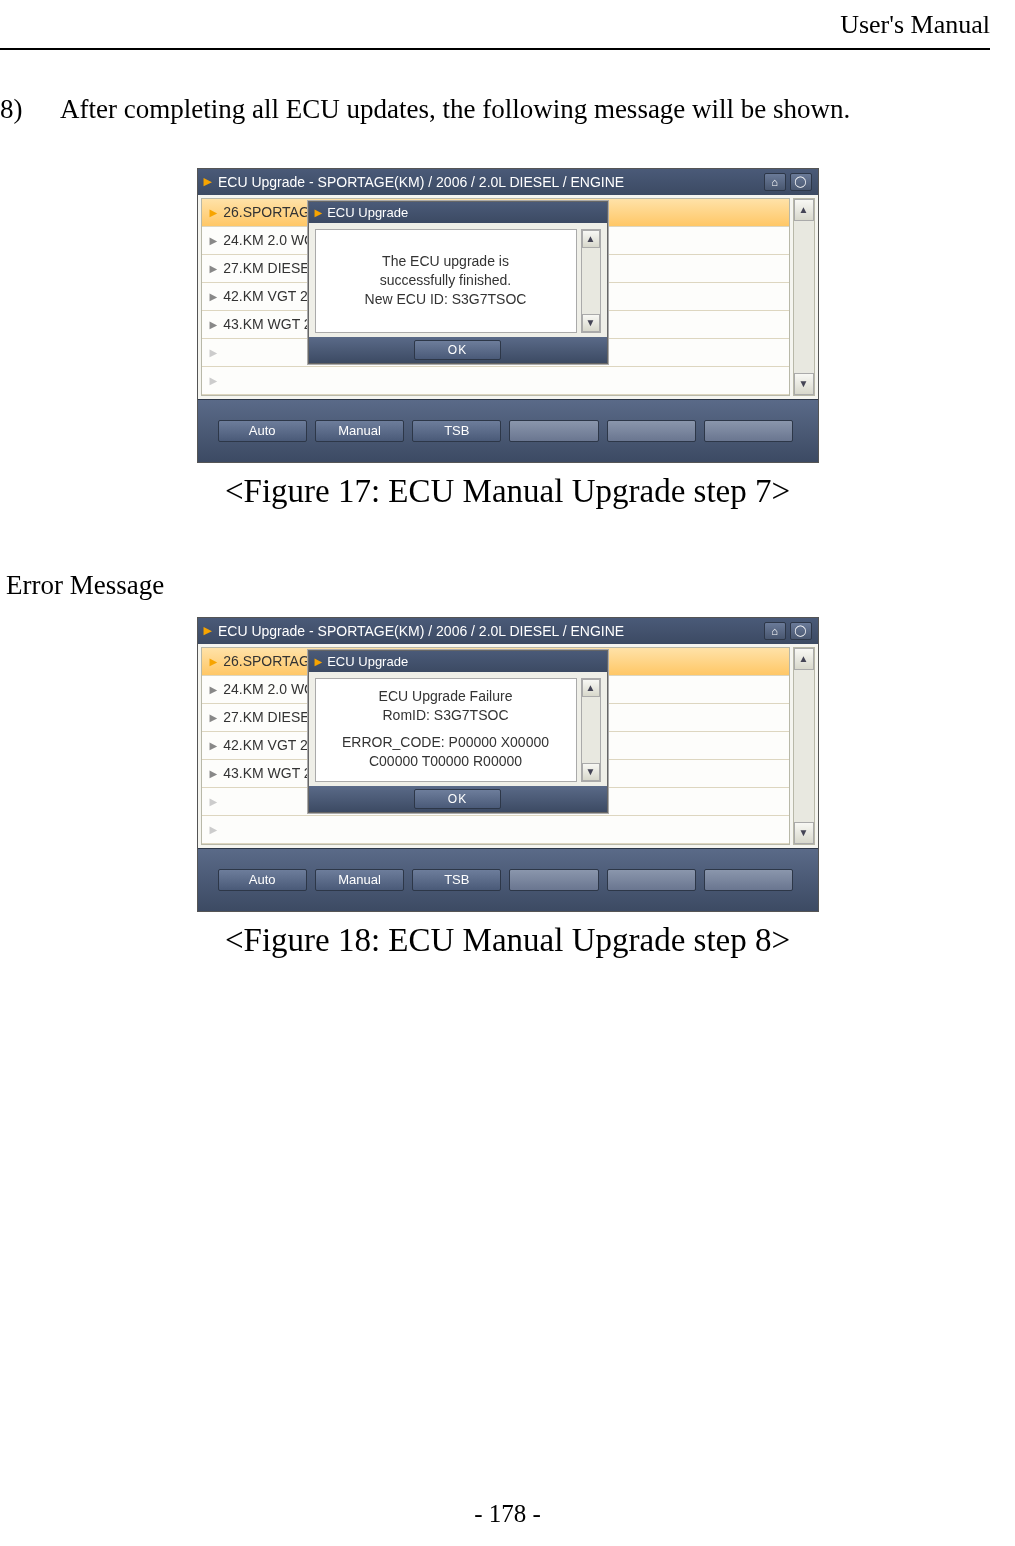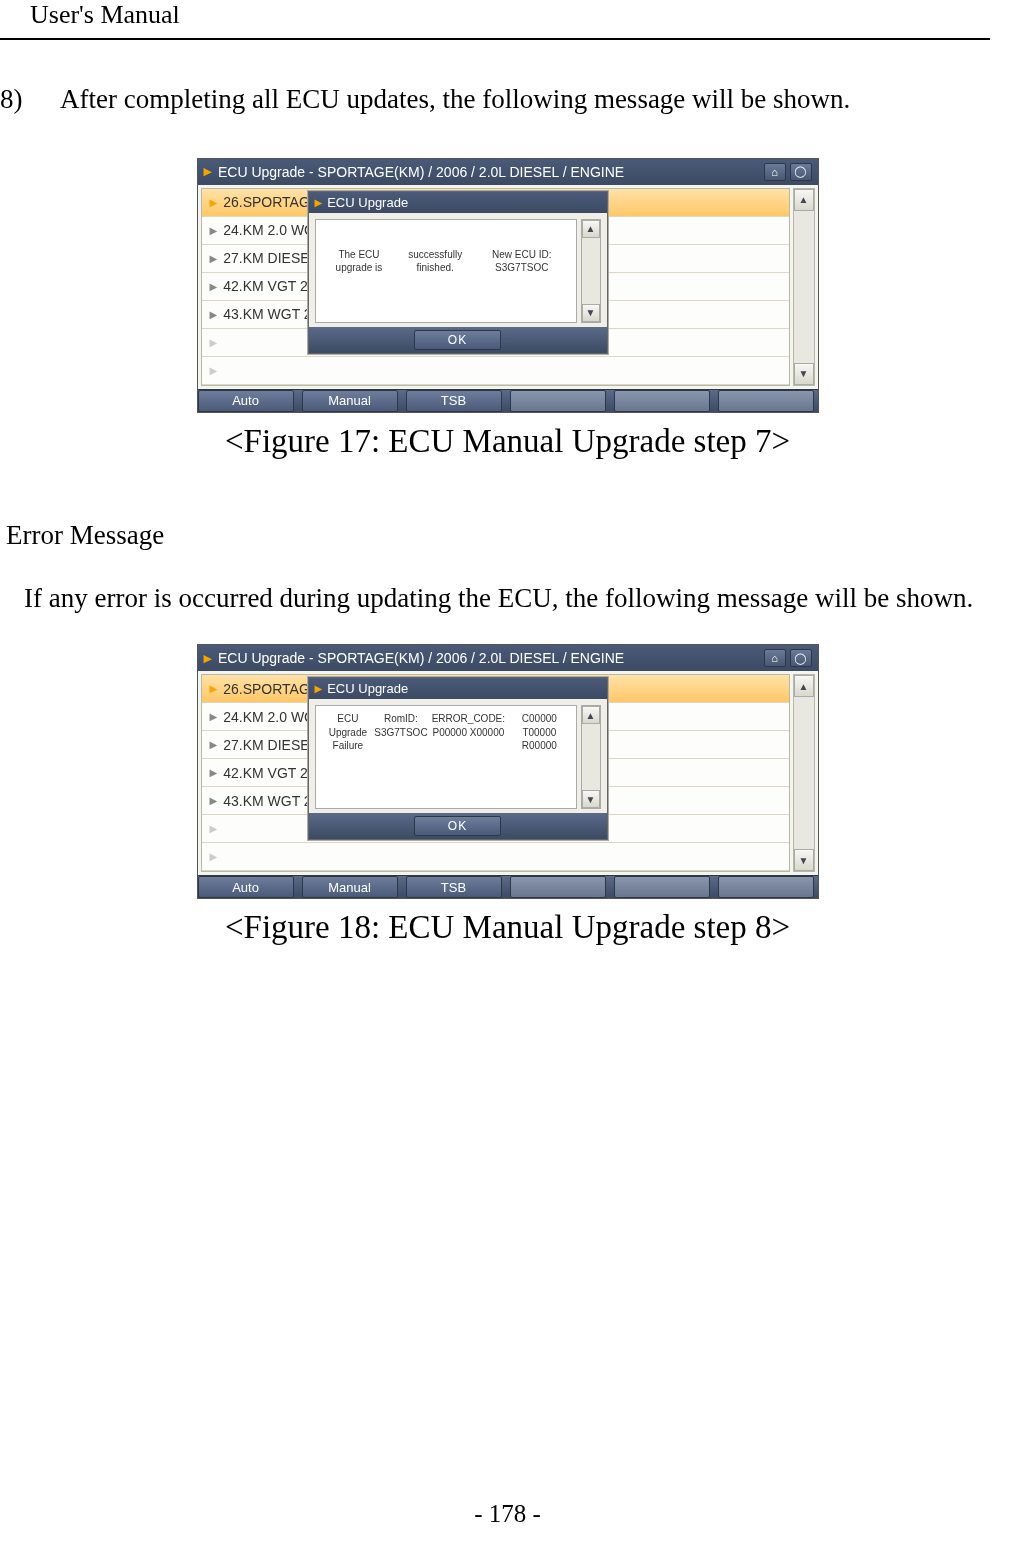--- a/index.html
+++ b/index.html
@@ -5,21 +5,22 @@
   * { box-sizing: border-box; margin: 0; padding: 0; }
   body {
     width: 1015px;
     height: 1546px;
     font-family: "Times New Roman", Batang, serif;
     color: #000;
     background: #fff;
     position: relative;
   }
   .page-header {
-    padding: 0 25px 8px 30px;
+    text-align: right;
+    padding: 10px 25px 8px 30px;
     font-size: 26px;
   }
   .header-rule {
     margin: 0 25px 0 0;
     border: none;
     border-top: 2px solid #000;
   }
   .content {
     padding: 30px 0 0 0;
   }
@@ -134,21 +135,21 @@
     height: 22px;
     background: linear-gradient(#f8f8f4,#d8d8cc);
     border: 1px solid #aaa;
     display: flex; align-items: center; justify-content: center;
     font-size: 10px; color: #445;
   }
   .strack { flex: 1; background: #e8e8e0; }
   .bottombar {
     background: linear-gradient(#5a6a88, #3c4a63);
     display: flex;
-    padding: 0;
+    padding: 20px;
     gap: 4px;
     border-top: 1px solid #2d3748;
   }
   .bbtn {
     width: 98px;
     height: 22px;
     border: 1px solid #2d3748;
     background: linear-gradient(#6d7d9b,#4a5a78);
     color: #fff;
     font-size: 13px;
@@ -181,26 +182,26 @@
   .dlg-body {
     display: flex;
     padding: 6px 6px 4px 6px;
     gap: 4px;
   }
   .dlg-textbox {
     flex: 1;
     background: #fff;
     border: 1px solid #aaa;
     min-height: 104px;
-    padding: 28px 6px;
-    font-size: 10px;
+    padding: 10px 6px;
+    font-size: 14px;
     color: #333;
     text-align: center;
     display: flex;
-    flex-direction: row;
+    flex-direction: column;
     justify-content: center;
     line-height: 1.35;
   }
   .dlg-textbox.left { text-align: center; justify-content: flex-end; padding-top: 6px;}
   .dlg-scroll {
     width: 20px;
     display: flex; flex-direction: column;
     background: #e8e8e0;
     border: 1px solid #aaa;
   }
@@ -310,21 +311,20 @@
         <div class="bbtn">TSB</div>
         <div class="bbtn ghost"></div>
         <div class="bbtn ghost"></div>
         <div class="bbtn ghost"></div>
       </div>
     </div>
     <div class="caption">&lt;Figure 17: ECU Manual Upgrade step 7&gt;</div>
   </div>
 
   <div class="section-heading">Error Message</div>
-  <div class="section-para">If any error is occurred during updating the ECU, the following message will be shown.</div>
 
   <div class="figure-wrap" style="margin-top:16px;">
     <div class="shot">
       <div class="titlebar">
         <span class="tri">▶</span>
         <span>ECU Upgrade - SPORTAGE(KM) / 2006 / 2.0L DIESEL / ENGINE</span>
         <div class="titlebar-icons">
           <div class="ti">⌂</div>
           <div class="ti">◯</div>
         </div>

